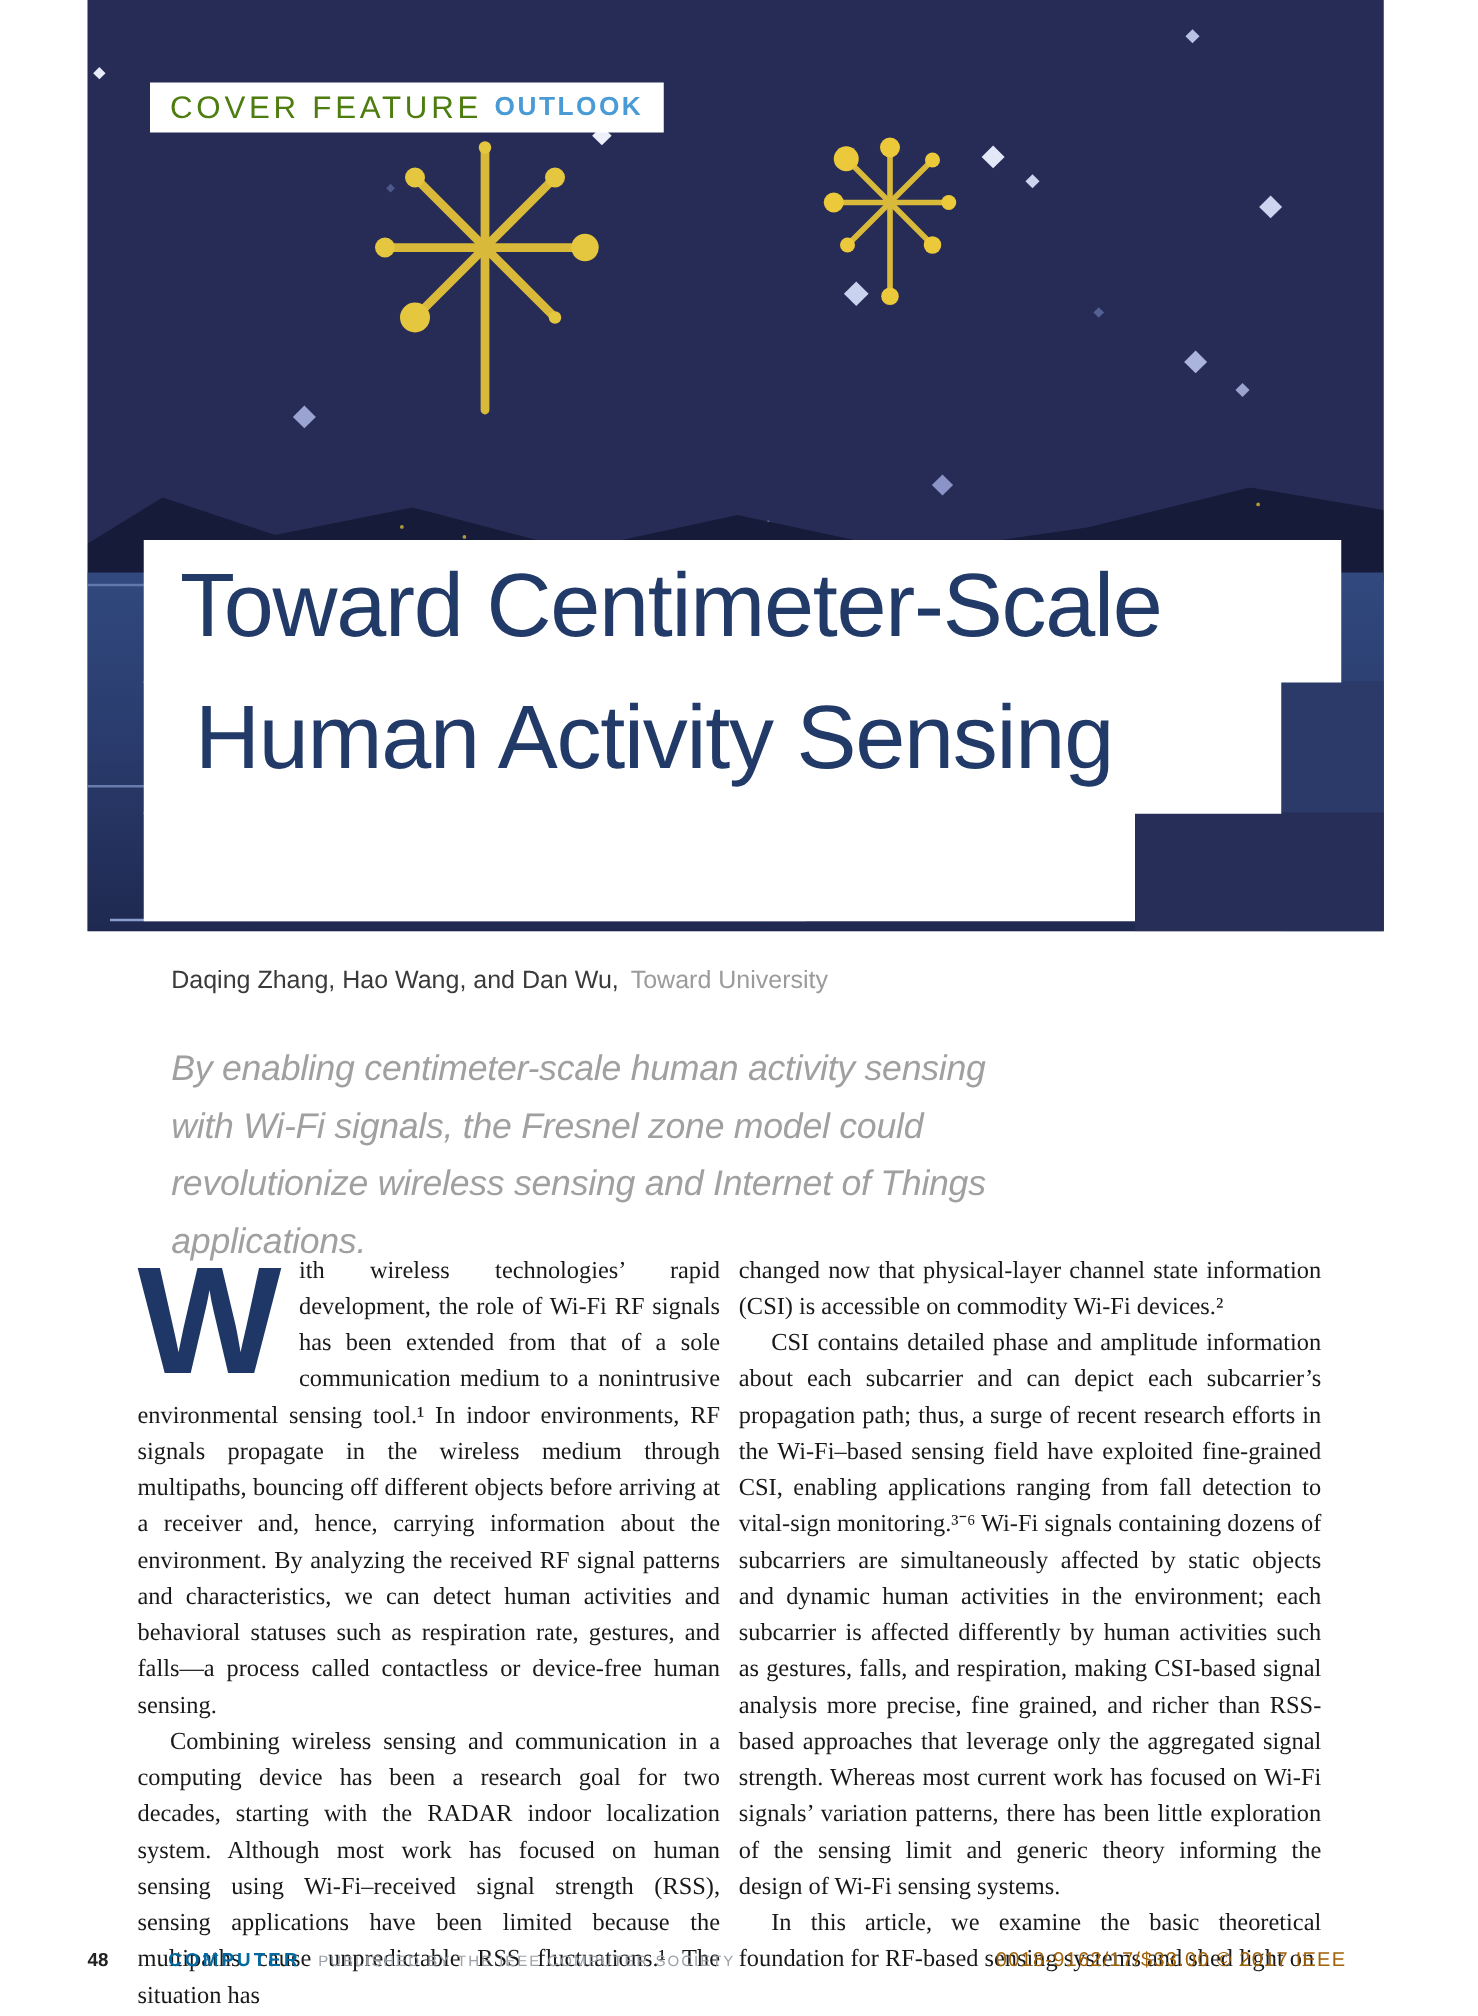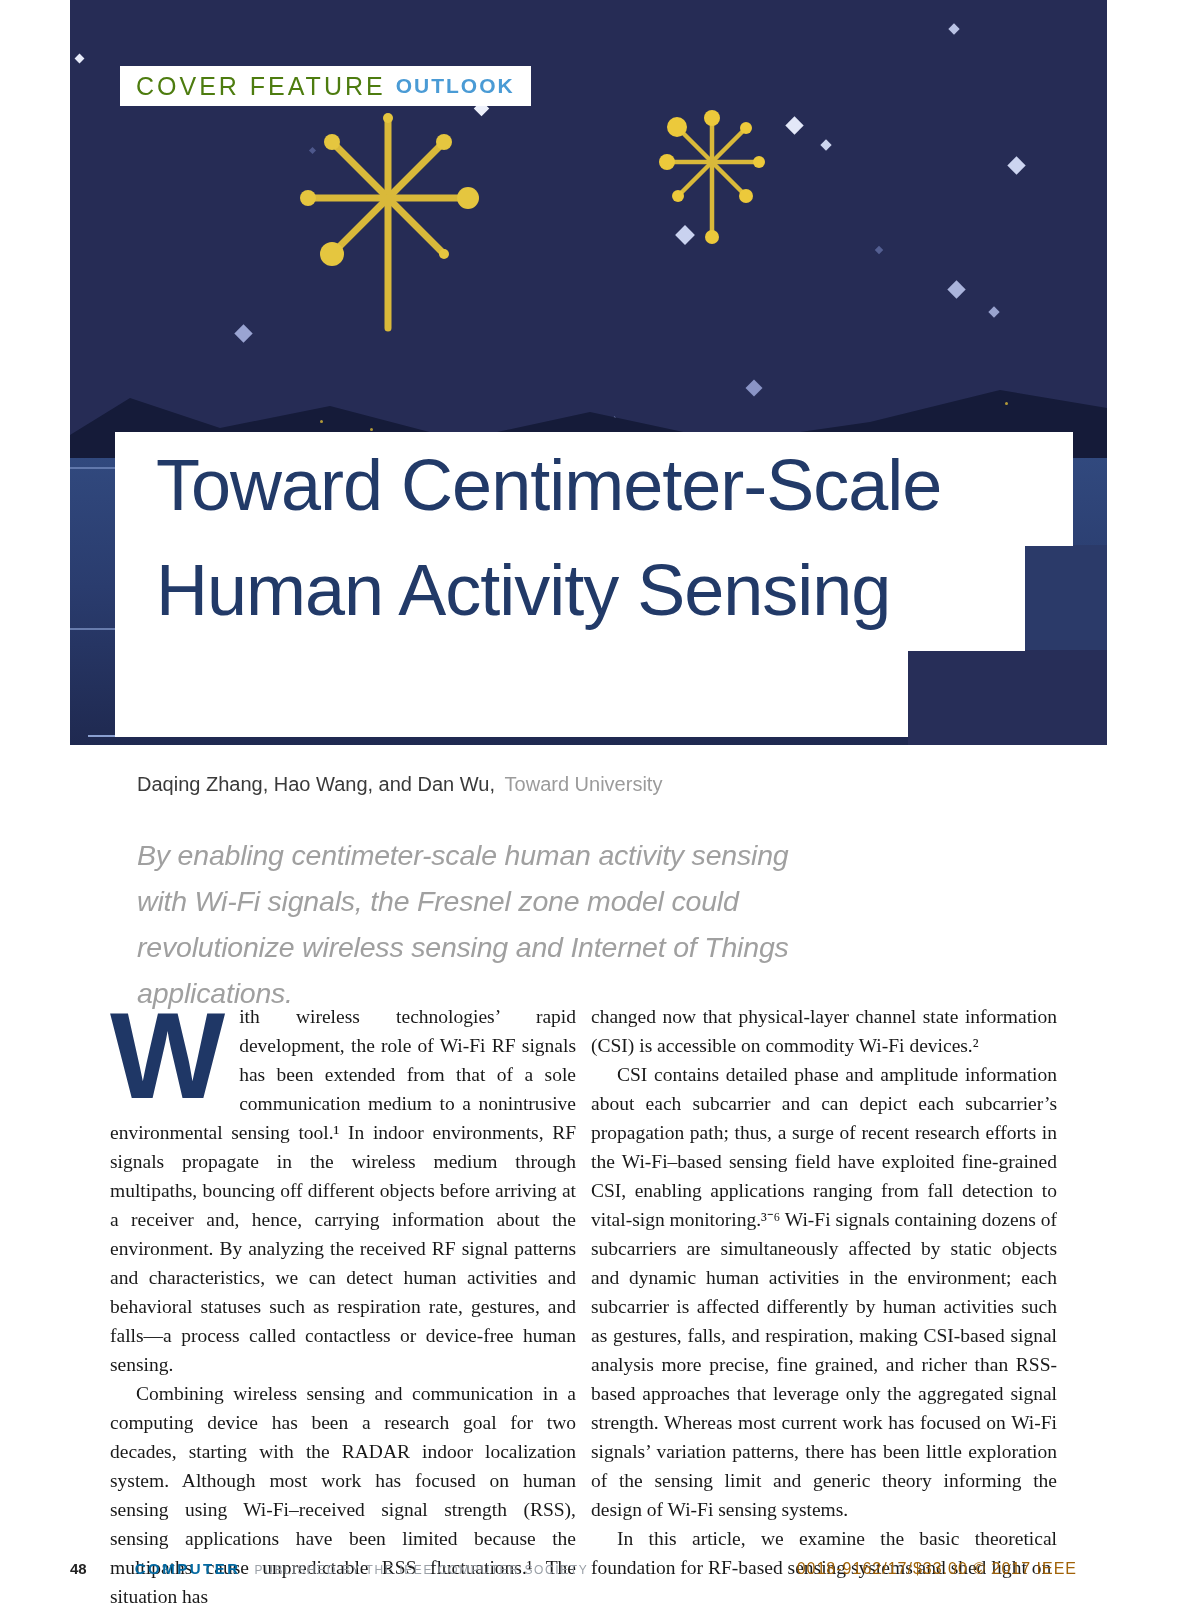--- a/index.html
+++ b/index.html
@@ -17,21 +17,21 @@
     background:linear-gradient(180deg,#31497e 0%,#2a3c6e 45%,#1f2950 100%);}
   .hline{position:absolute;height:2px;background:#9db4e6;z-index:4;}
   .shadow-a{position:absolute;left:955px;top:545px;width:82px;height:200px;background:#2b3a69;z-index:5;}
   .shadow-b{position:absolute;left:838px;top:650px;width:199px;height:95px;background:#272e58;z-index:5;}
   .wbox{position:absolute;background:#ffffff;z-index:6;}
   .w1{left:45px;top:432px;width:958px;height:114px;}
   .w2{left:45px;top:545px;width:910px;height:106px;}
   .w3{left:45px;top:650px;width:793px;height:87px;}
   .title-line{position:absolute;z-index:7;color:#223a68;font-weight:300;font-size:72px;line-height:1.1;
     letter-spacing:-1px;white-space:nowrap;}
-  .t1{left:86px;top:446px;}
+  .t1{left:74px;top:446px;}
   .t2{left:86px;top:551px;}
   .t3{left:82px;top:656px;}
   .badge{position:absolute;left:50px;top:66px;height:40px;background:#ffffff;z-index:7;
     display:flex;align-items:center;padding:0 16px;white-space:nowrap;}
   .kicker{color:#4d7c0f;font-size:25px;letter-spacing:3px;}
   .kicker-hl{color:#4a9bd5;font-size:21px;font-weight:bold;letter-spacing:2px;margin-left:10px;}
 
   
   .byline{position:absolute;left:137px;top:773px;font-size:20px;}
   .authors{font-weight:normal;color:#3a3a3a;}

